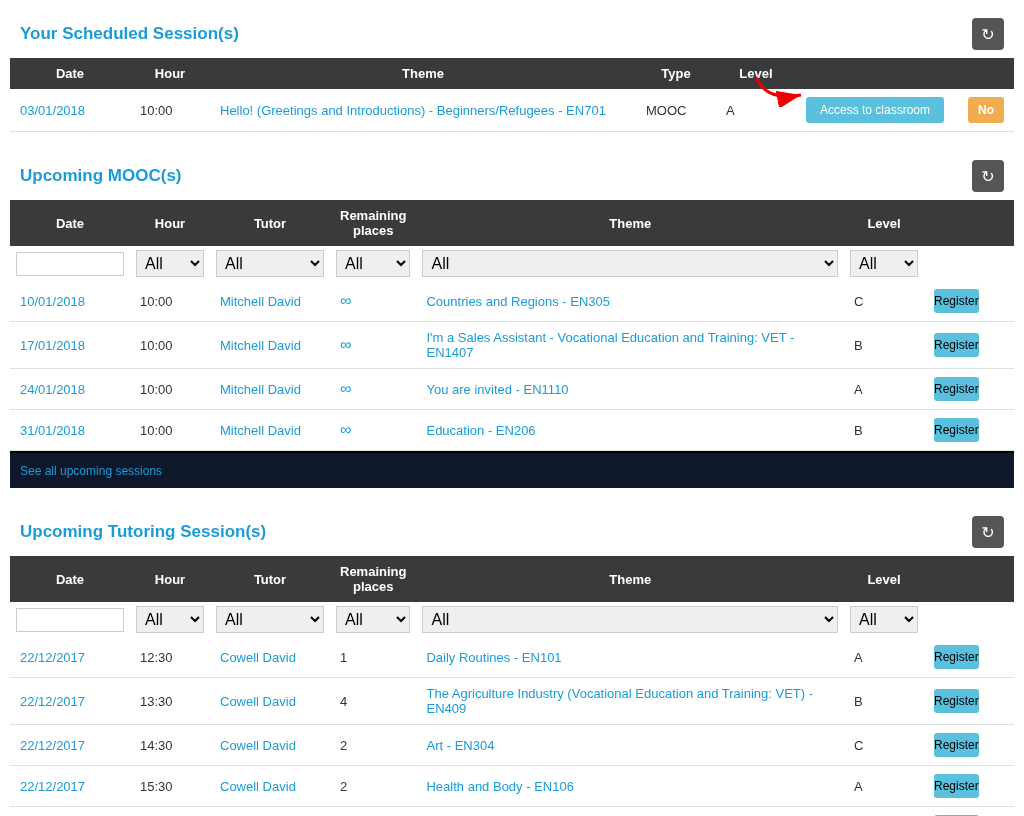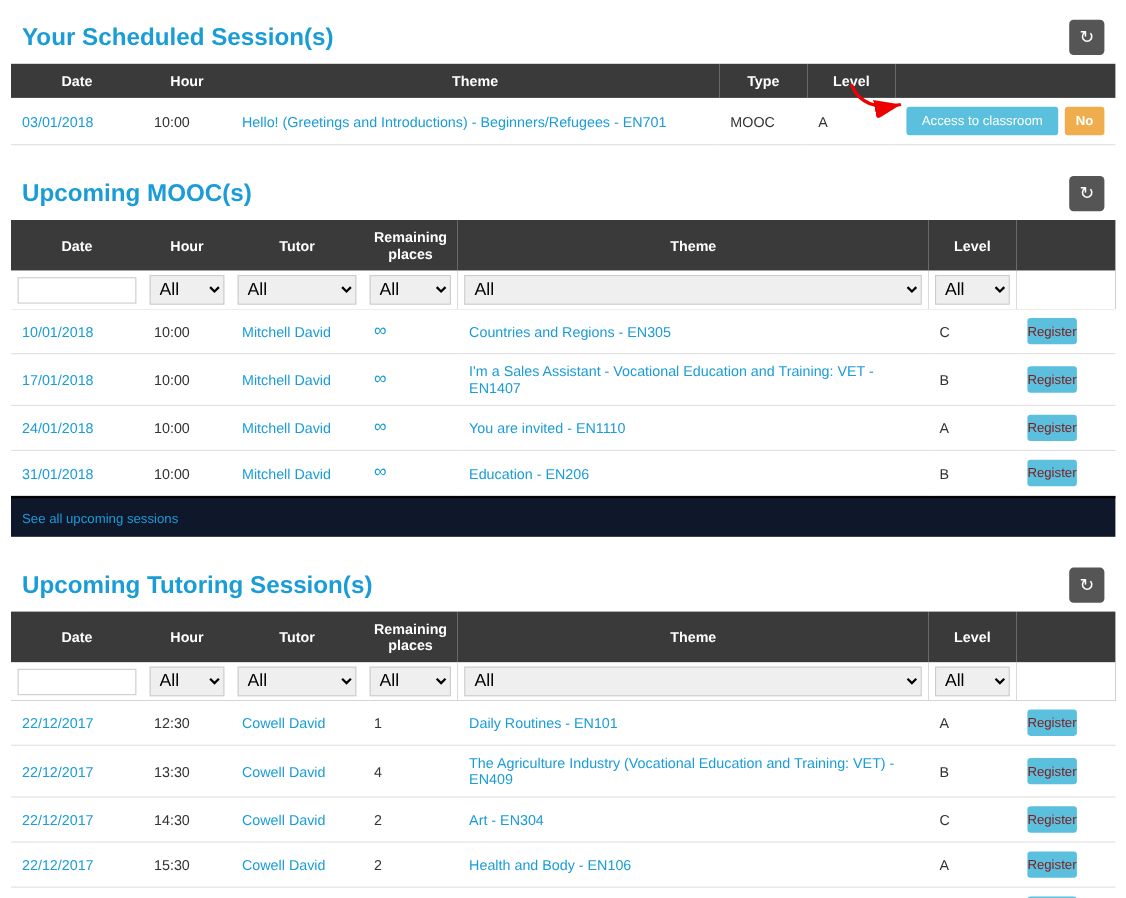--- a/index.html
+++ b/index.html
@@ -4,21 +4,21 @@
   <style>
     * { box-sizing: border-box; margin: 0; padding: 0; }
     body { font-family: Arial, sans-serif; font-size: 13px; background: #fff; color: #333; }
 
     .section { margin-bottom: 20px; }
 
     .section-header {
       display: flex; align-items: center; justify-content: space-between;
       padding: 8px 10px;
     }
-    .section-title { font-size: 22px; color: #1a9cd8; font-weight: bold; }
+    .section-title { font-size: 17px; color: #1a9cd8; font-weight: bold; }
 
     .refresh-btn {
       width: 32px; height: 32px; background: #555; border-radius: 4px;
       display: flex; align-items: center; justify-content: center;
       cursor: pointer; color: #fff; font-size: 16px; border: none;
     }
 
     table { width: 100%; border-collapse: collapse; }
     thead tr { background: #3a3a3a; color: #fff; }
     thead th { padding: 8px 10px; text-align: center; font-size: 13px; }
@@ -27,21 +27,21 @@
 
     .filter-row td { background: #fff; padding: 4px 6px; }
     .filter-row input[type="text"] {
       width: 100%; border: 1px solid #ccc; padding: 4px; font-size: 12px;
     }
     .filter-row select {
       border: 1px solid #ccc; padding: 3px 4px; font-size: 16px; width: 100%;
     }
 
     .btn-register {
-      background: #5bc0de; color: #7f1d1d; border: none; padding: 5px 0;
+      background: #5bc0de; color: #000000; border: none; padding: 5px 0;
       border-radius: 3px; cursor: pointer; font-size: 12px; white-space: nowrap;
     }
     .btn-access {
       background: #5bc0de; color: #fff; border: none; padding: 6px 14px;
       border-radius: 3px; cursor: pointer; font-size: 12px; white-space: nowrap;
     }
     .btn-no {
       background: #f0ad4e; color: #fff; border: none; padding: 6px 10px;
       border-radius: 3px; cursor: pointer; font-size: 12px; font-weight: bold;
     }
@@ -54,21 +54,21 @@
     .see-all a { color: #1a9cd8; font-size: 12px; text-decoration: none; }
 
     
     .red-arrow {
       position: absolute;
       top: -30px;
       left: -60px;
       pointer-events: none;
     }
 
-    .action-cell { display: flex; align-items: center; gap: 6px; position: relative; }
+    .action-cell { display: flex; align-items: center; gap: 24px; position: relative; }
 
     .scheduled-table thead th:nth-child(1) { width: 120px; }
     .scheduled-table thead th:nth-child(2) { width: 80px; }
     .scheduled-table thead th:nth-child(3) { }
     .scheduled-table thead th:nth-child(4) { width: 80px; }
     .scheduled-table thead th:nth-child(5) { width: 80px; }
     .scheduled-table thead th:nth-child(6) { width: 200px; }
 
     .mooc-table thead th:nth-child(1) { width: 120px; }
     .mooc-table thead th:nth-child(2) { width: 80px; }

